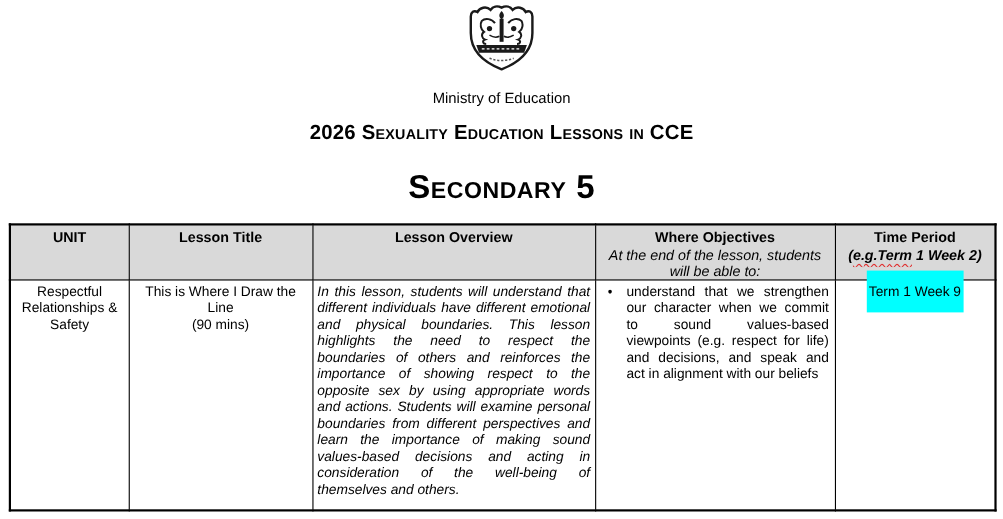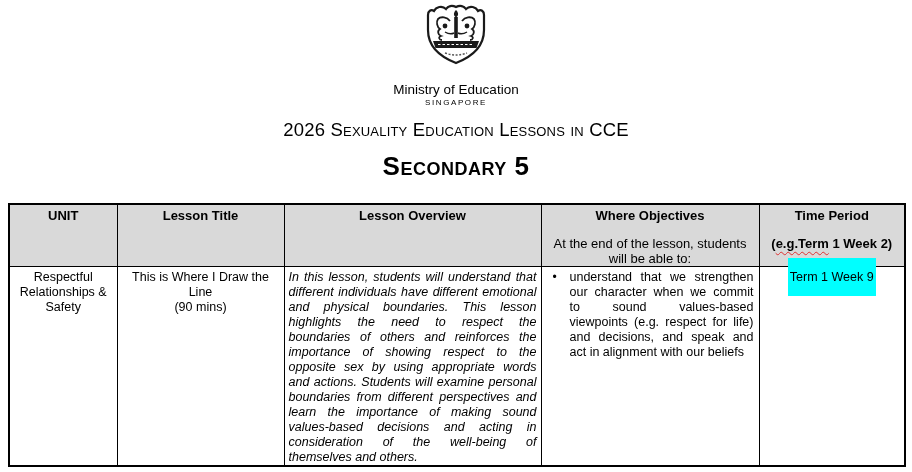--- a/index.html
+++ b/index.html
@@ -5,34 +5,34 @@
   html,body{margin:0;padding:0;}
   body{
     width:912px;height:472px;background:#ffffff;color:#000;
     font-family:"Liberation Sans","DejaVu Sans",sans-serif;
     overflow:hidden;position:relative;
   }
   .header{text-align:center;padding-top:4px;}
   .crest{display:block;margin:0 auto;}
   .ministry{font-size:13.5px;margin-top:16px;}
   .country{font-size:8px;letter-spacing:1.6px;margin-top:1px;}
-  .doc-title{margin-top:12px;font-size:18.5px;font-weight:400;font-variant:small-caps;letter-spacing:.2px;}
-  .section-title{margin-top:10px;font-size:26px;font-weight:700;font-variant:small-caps;letter-spacing:.5px;}
+  .doc-title{margin-top:12px;font-size:18.5px;font-weight:700;font-variant:small-caps;letter-spacing:.2px;}
+  .section-title{margin-top:23px;font-size:30px;font-weight:700;font-variant:small-caps;letter-spacing:.5px;}
 
   table.lessons{
     position:absolute;left:8px;top:203px;width:896px;height:262px;
     border-collapse:collapse;table-layout:fixed;border:2px solid #000;
   }
   .lessons th,.lessons td{border:1px solid #000;vertical-align:top;}
   .lessons thead tr{height:37px;}
   .lessons th{
     background:#D9D9D9;font-size:13px;font-weight:700;text-align:center;
     padding:3px 3px 0 3px;line-height:16px;
   }
-  .lessons th .sub{font-weight:400;line-height:15px;margin-top:12px;}
+  .lessons th .sub{font-weight:400;line-height:15px;margin-top:0;font-style:italic;}
   .lessons th .sub.bold{font-weight:700;}
   .squiggle{
     text-decoration-line:underline;text-decoration-style:wavy;
     text-decoration-color:#e03131;text-decoration-thickness:1px;
     text-underline-offset:3px;
   }
   .lessons td{font-size:12.5px;line-height:15px;padding:3px 4px 0 4px;}
   .c-unit,.c-title{text-align:center;}
   .c-overview{text-align:justify;padding:2px 4px 0 5px;font-style:italic;}
   .c-obj{padding:4px 5px 0 4px;}
@@ -57,21 +57,20 @@
       <path d="M39 17 C42 13 48 12 51 15 C53 18 52 23 49 25 C52 27 51 31 48 32 C51 33 50 36 47 36" fill="none" stroke="#1a1a1a" stroke-width="1.8"></path>
       <circle cx="22" cy="22" r="2.4" fill="#1a1a1a"></circle>
       <circle cx="44" cy="22" r="2.4" fill="#1a1a1a"></circle>
       <path d="M22 28 Q27 31 31 29" fill="none" stroke="#1a1a1a" stroke-width="1.4"></path>
       <path d="M44 28 Q39 31 35 29" fill="none" stroke="#1a1a1a" stroke-width="1.4"></path>
       <path d="M10 37 L56 37 L53.5 44 L12.5 44 Z" fill="#1a1a1a"></path>
       <line x1="15" y1="40.5" x2="51" y2="40.5" stroke="#ffffff" stroke-width="1.2" stroke-dasharray="2.5 2"></line>
       <path d="M22 49 Q33 53 44 49" fill="none" stroke="#555555" stroke-width="1.4" stroke-dasharray="2 1.6"></path>
     </svg>
     <div class="ministry">Ministry of Education</div>
-    <div class="country">SINGAPORE</div>
     <div class="doc-title">2026 Sexuality Education Lessons in CCE</div>
     <div class="section-title">Secondary 5</div>
   </div>
 
   <table class="lessons">
     <colgroup>
       <col style="width:108px">
         <col style="width:167px">
         <col style="width:257px">
         <col style="width:218px">

